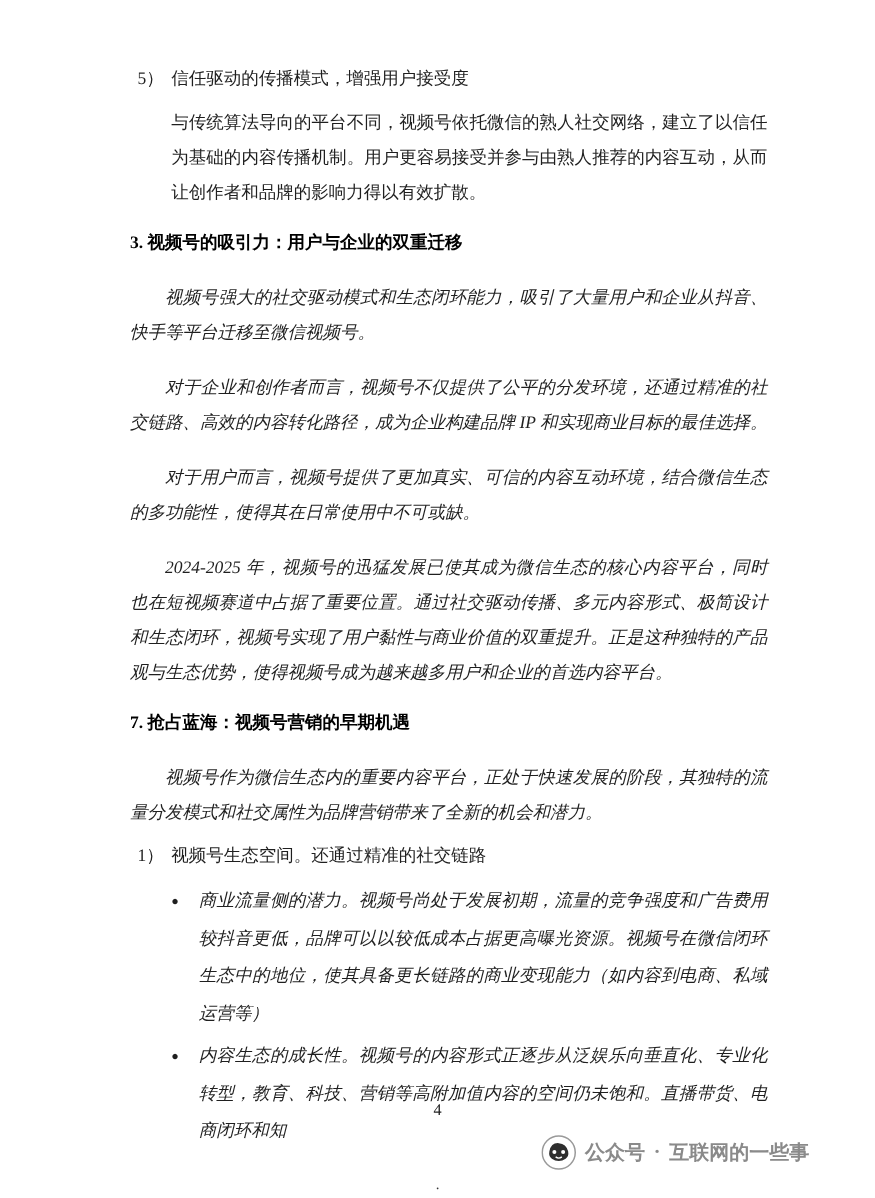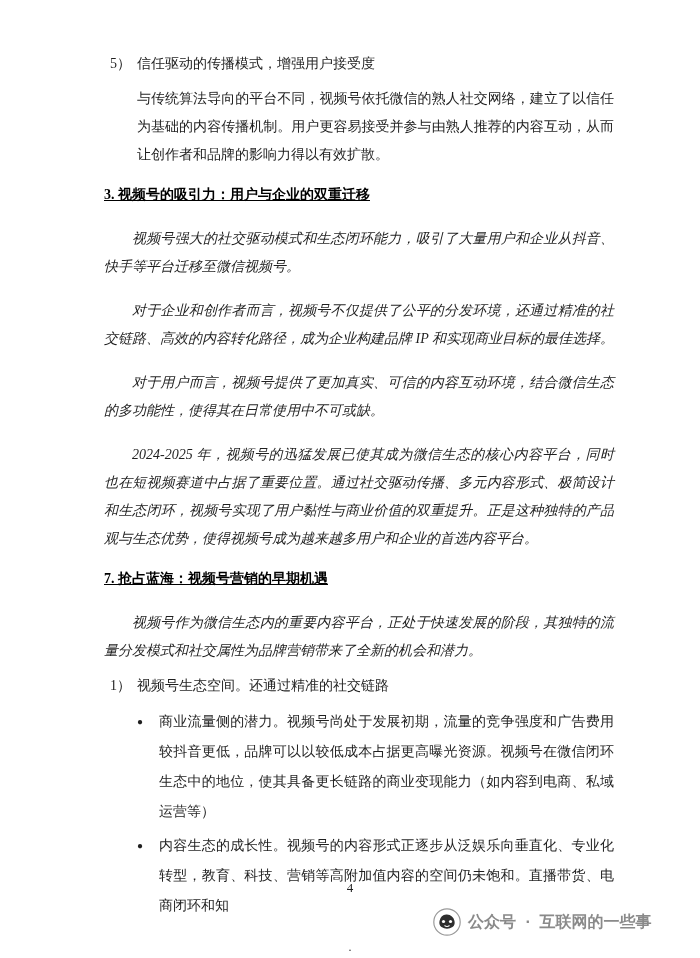--- a/index.html
+++ b/index.html
@@ -47,52 +47,52 @@
     text-indent: 2em;
     margin: 16px 0 7px 0;
     font-style: italic;
   }
   .heading {
     font-weight: bold;
     font-size: 14px;
     color: #000;
     margin: 12px 0 9px 0;
     text-align: left;
-    text-decoration: underline;
   }
   .bullet-item {
     display: flex;
     margin: 4px 0 4px 33px;
     line-height: 30px;
   }
   .bullet-item .bmarker {
     flex: 0 0 22px;
     font-size: 10px;
     line-height: 30px;
   }
   .bullet-item .btext {
     flex: 1;
+    font-style: italic;
   }
   .page-number {
     position: absolute;
     top: 880px;
     left: 0;
     width: 100%;
     text-align: center;
     font-size: 13px;
     color: #1f1f1f;
   }
   .footer-watermark {
     position: absolute;
     top: 908px;
     left: 433px;
     display: flex;
     align-items: center;
     gap: 7px;
-    font-family: Liberation Mono, monospace;
+    font-family: Liberation Serif, serif;
     color: #8a8a8a;
     font-size: 16px;
     font-weight: bold;
   }
   .footer-watermark .logo {
     width: 28px;
     height: 28px;
     display: inline-block;
   }
   .footer-dot {

